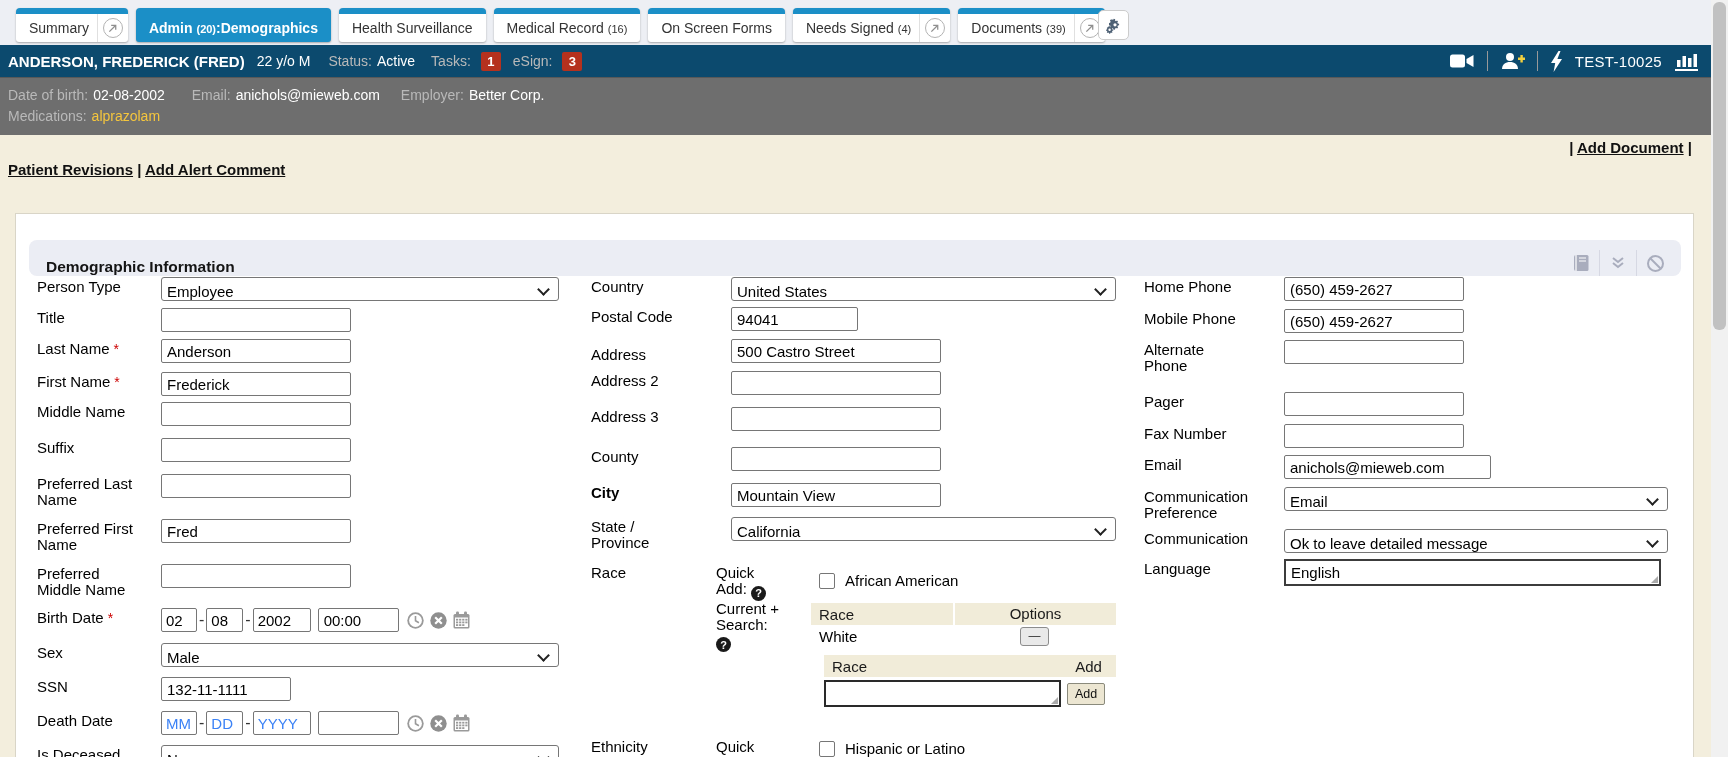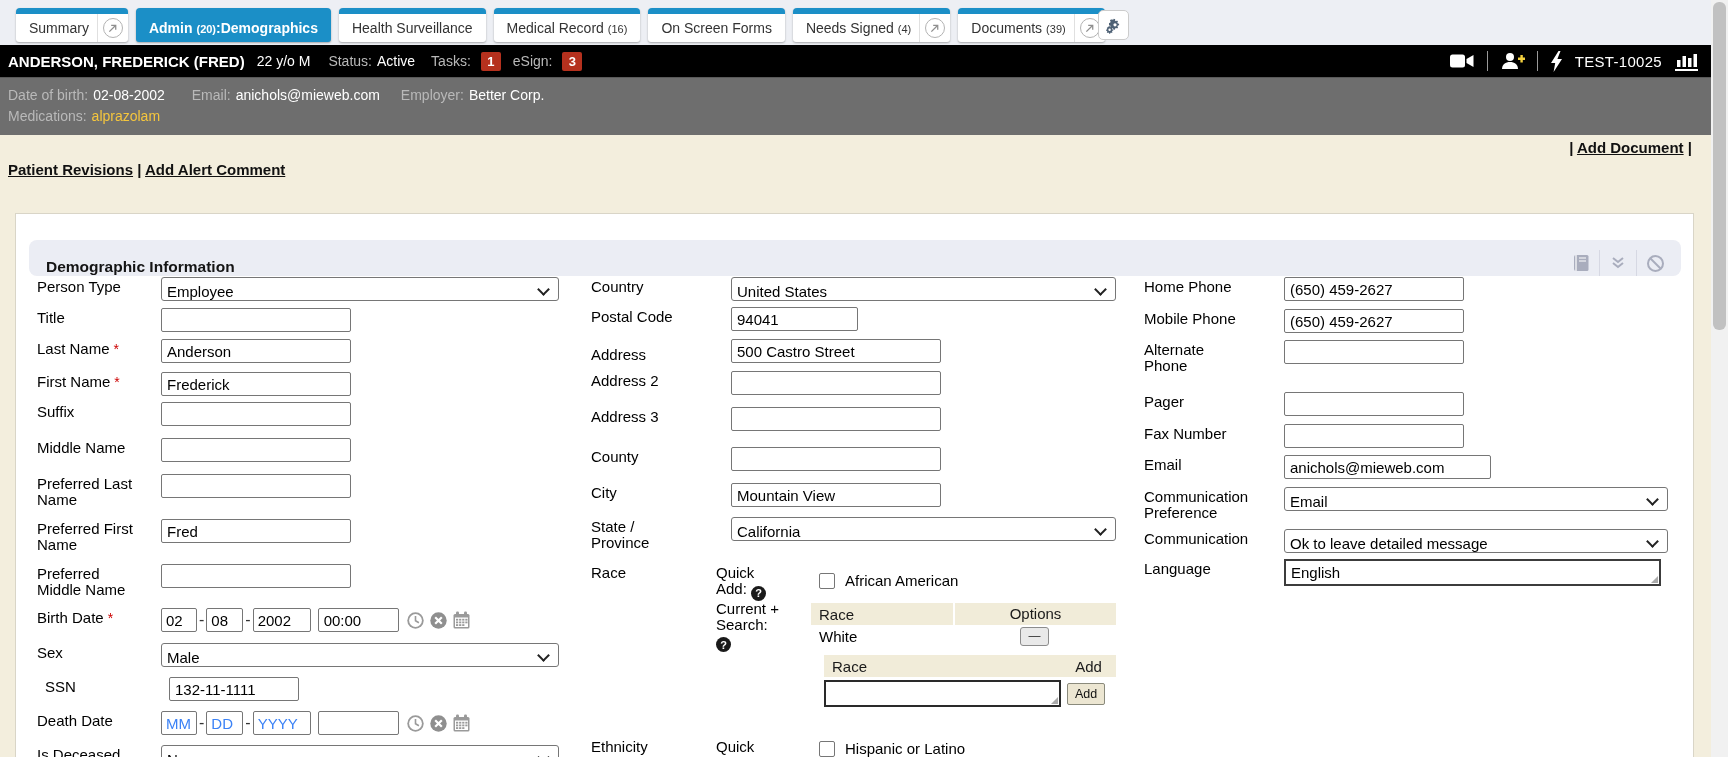--- a/index.html
+++ b/index.html
@@ -9,21 +9,21 @@
 .tabs{position:absolute;left:16px;top:8px;display:flex;gap:8px}
 .tab{height:34px;box-sizing:border-box;background:#fff;border-radius:4px 4px 3px 3px;border-top:6px solid #1b8fc7;display:flex;align-items:center;padding:0 13px;font-size:14px;color:#333;box-shadow:0 1px 2px rgba(0,0,0,.3);position:relative;white-space:nowrap}
 .tab.active{background:#1b8fc7;color:#fff;font-weight:bold}
 .tab .cnt{font-size:11px;margin-left:4px;margin-top:2px}
 .tab .sfx{font-weight:bold}
 .tab.hasext{padding-right:5px}
 .tab .ext{border-left:1px solid #e0e0e0;margin-left:8px;padding-left:5px;height:28px;display:flex;align-items:center}
 .circ{width:18px;height:18px;border:1px solid #b3b3b3;border-radius:50%;display:flex;align-items:center;justify-content:center;background:#fff}
 .gearbtn{position:absolute;left:1098px;top:10px;width:31px;height:30px;background:#fff;border:1px solid #ccc;border-radius:5px;display:flex;align-items:center;justify-content:center;box-sizing:border-box}
 
-.bar1{position:absolute;top:45px;left:0;width:1711px;height:32px;background:#000000;border-bottom:1px solid #595959;display:flex;align-items:center;color:#fff;font-size:14px}
+.bar1{position:absolute;top:45px;left:0;width:1711px;height:32px;background:#0c4a6e;border-bottom:1px solid #595959;display:flex;align-items:center;color:#fff;font-size:14px}
 .bar1 .nm{font-size:15px;font-weight:bold;margin-left:8px}
 .lblg{color:#b9b9b9}
 .badge{width:20px;height:19px;background:#b5311e;color:#fff;font-weight:bold;font-size:13px;display:flex;align-items:center;justify-content:center;border-radius:2px}
 .b1r{margin-left:auto;display:flex;align-items:center;gap:12px;padding-right:12px}
 .vsep{width:1px;height:20px;background:#999}
 .b1r .pid{font-size:15px;letter-spacing:.3px}
 .bar2{position:absolute;top:78px;left:0;width:1711px;height:57px;background:#6e6e6e;color:#fff;font-size:14px}
 .bar2 .ln{margin-left:8px;height:21px;display:flex;align-items:center;margin-top:0}
 .bar2 .ln:first-child{margin-top:6px}
 .bar2 .v{margin-left:5px}
@@ -256,27 +256,27 @@
               <span>Anderson</span>
             </div>
           </div>
           <div class="row" style="margin-bottom: 6px;">
             <div class="lb" style="width: 124px; padding-right: 16px;"><span>First Name</span><span class="req">*</span></div>
             <div class="inp" style="width: 190px;">
               <span>Frederick</span>
             </div>
           </div>
           <div class="row" style="margin-bottom: 12px;">
+            <div class="lb" style="width: 124px; padding-right: 16px;"><span>Middle Name</span></div>
+            <div class="inp" style="width: 190px;">
+              <span class="ph"></span>
+            </div>
+          </div>
+          <div class="row" style="margin-bottom: 12px;">
             <div class="lb" style="width: 124px; padding-right: 16px;"><span>Suffix</span></div>
-            <div class="inp" style="width: 190px;">
-              <span class="ph"></span>
-            </div>
-          </div>
-          <div class="row" style="margin-bottom: 12px;">
-            <div class="lb" style="width: 124px; padding-right: 16px;"><span>Middle Name</span></div>
             <div class="inp" style="width: 190px;">
               <span class="ph"></span>
             </div>
           </div>
           <div class="row" style="margin-bottom: 11px;">
             <div class="lb" style="width: 124px; padding-right: 16px;"><span>Preferred Last Name</span></div>
             <div class="inp" style="width: 190px;">
               <span class="ph"></span>
             </div>
           </div>
@@ -346,21 +346,21 @@
             </div>
           </div>
           <div class="row" style="margin-bottom: 10px;">
             <div class="lb" style="width: 124px; padding-right: 16px;"><span>Sex</span></div>
             <div class="sel" style="width: 398px;">
               <span>Male</span>
               <span class="chev"></span>
             </div>
           </div>
           <div class="row" style="margin-bottom: 10px;">
-            <div class="lb" style="width: 124px; padding-right: 16px; margin-left: 8px;"><span>SSN</span></div>
+            <div class="lb" style="width: 124px; padding-right: 16px;"><span>SSN</span></div>
             <div class="inp" style="width: 130px;">
               <span>132-11-1111</span>
             </div>
           </div>
           <div class="row" style="margin-bottom: 10px;">
             <div class="lb" style="width: 124px; padding-right: 16px;"><span>Death Date</span></div>
             <div class="dt">
               <div class="inp" style="width: 36px; padding: 0px 4px;">
                 <span class="ph">MM</span>
               </div>
@@ -451,21 +451,21 @@
               <span class="ph"></span>
             </div>
           </div>
           <div class="row" style="margin-bottom: 12px;">
             <div class="lb" style="width: 140px; padding-right: 16px;"><span>County</span></div>
             <div class="inp" style="width: 210px;">
               <span class="ph"></span>
             </div>
           </div>
           <div class="row" style="margin-bottom: 10px;">
-            <div class="lb" style="width: 140px; padding-right: 16px;"><span>City</span></div>
+            <div class="lb" style="width: 140px; padding-right: 16px; font-weight: bold;"><span>City</span></div>
             <div class="inp" style="width: 210px;">
               <span>Mountain View</span>
             </div>
           </div>
           <div class="row" style="margin-bottom: 12px;">
             <div class="lb" style="width: 140px; padding-right: 16px;"><span>State /
 Province</span></div>
             <div class="sel" style="width: 385px;">
               <span>California</span>
               <span class="chev"></span>

